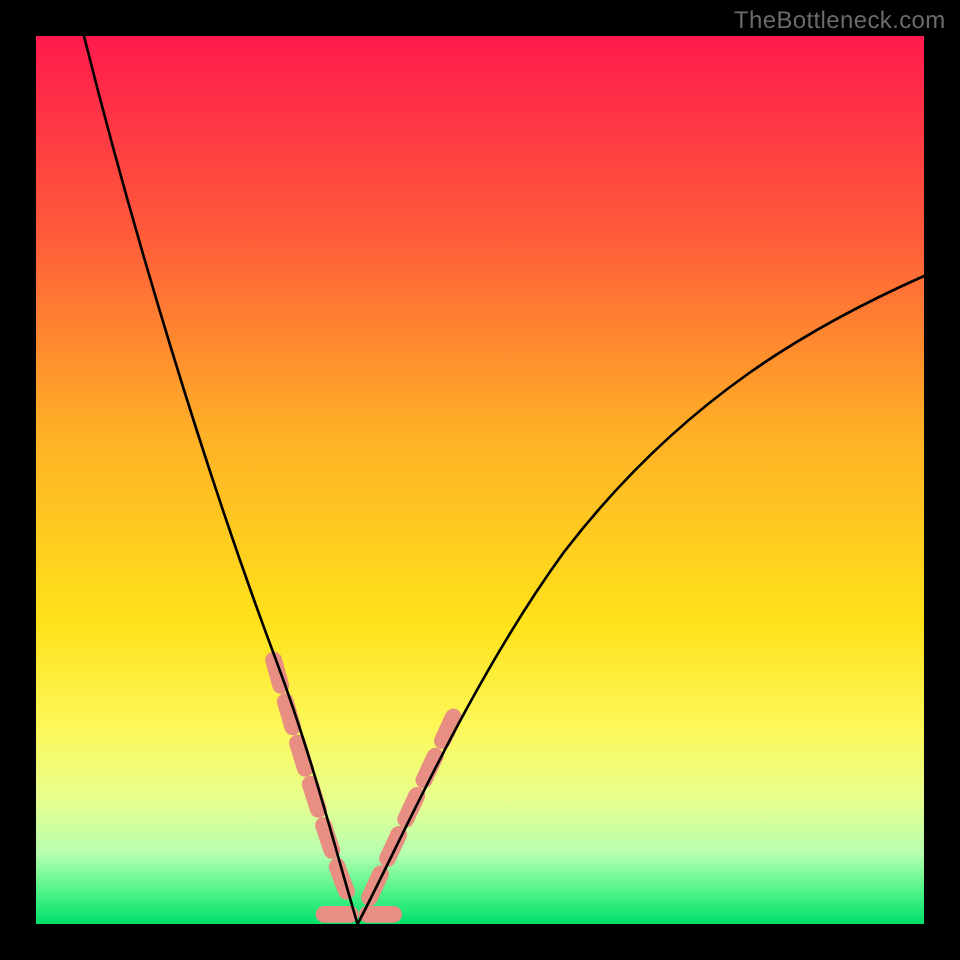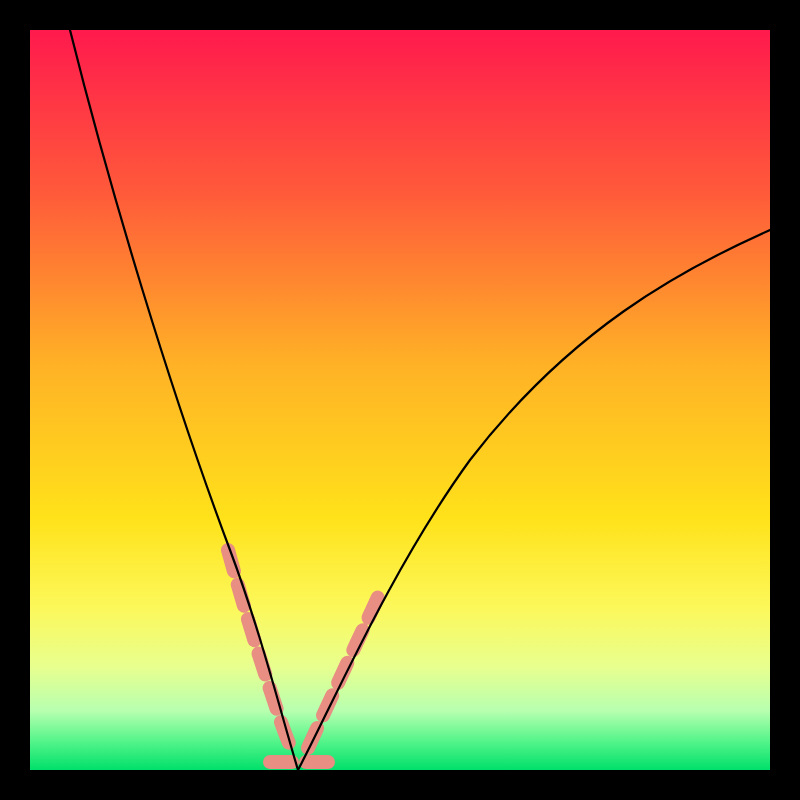--- a/index.html
+++ b/index.html
@@ -58,20 +58,21 @@
     stroke-width: 14;
     stroke-linecap: round;
     stroke-dasharray: 22 14;
   }
 </style>
 </head>
 <body>
 
 <div class="frame">
 
+  <div class="watermark">TheBottleneck.com</div>
 
   <div class="plot">
 
     <svg class="gradient" viewBox="0 0 740 740" preserveAspectRatio="none">
       <defs>
         <linearGradient id="bg" x1="0" y1="0" x2="0" y2="1">
           <stop offset="0%" stop-color="#ff1a4d"></stop>
           <stop offset="22%" stop-color="#ff5a3a"></stop>
           <stop offset="45%" stop-color="#ffb126"></stop>
           <stop offset="66%" stop-color="#ffe21a"></stop>

